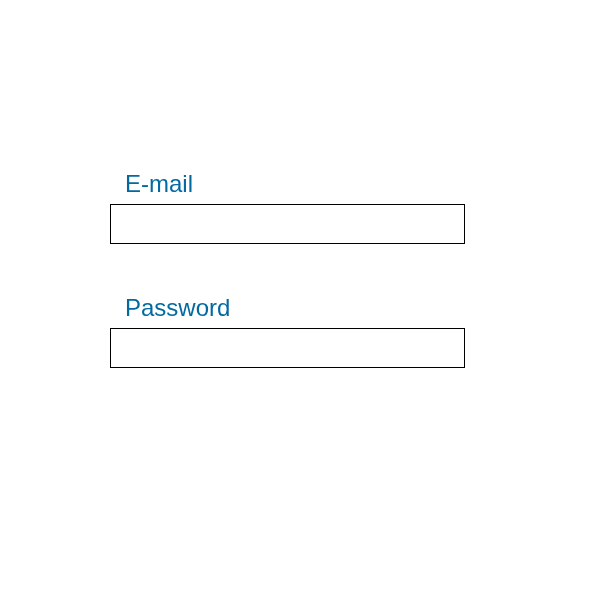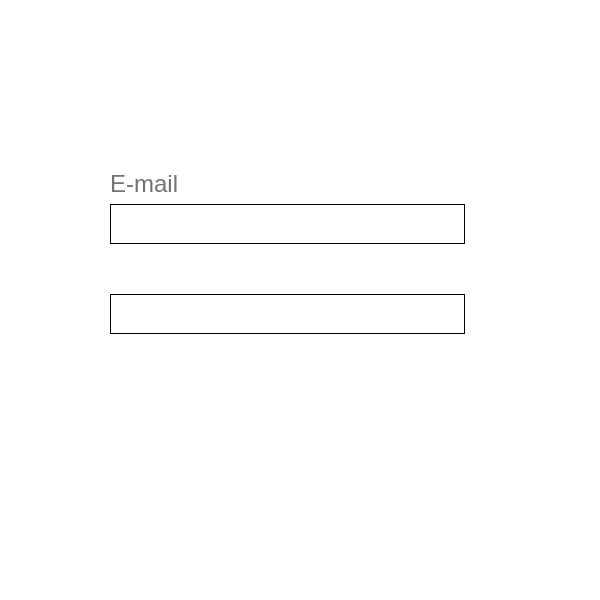--- a/index.html
+++ b/index.html
@@ -18,39 +18,41 @@
       position: absolute;
       left: 110px;
       top: 170px;
       width: 360px;
     }
     .field-group {
       margin-bottom: 50px;
     }
     .field-label {
       font-size: 24px;
-      color: #737373;
+      color: #0369a1;
       display: block;
       margin-bottom: 6px;
       font-weight: normal;
+      margin-left: 15px;
     }
     .field-input {
       width: 355px;
       height: 40px;
       border: 1px solid #000000;
       background: #ffffff;
       font-size: 18px;
       padding: 0 8px;
       outline: none;
     }
   </style>
 </head>
 <body>
 
 <div class="form-container">
   <div class="field-group">
     <label class="field-label">E-mail</label>
     <input type="text" class="field-input" value="" style="">
   </div>
   <div class="field-group">
+    <label class="field-label">Password</label>
     <input type="password" class="field-input" value="" style="">
   </div>
 </div>
 
 </body></html>

